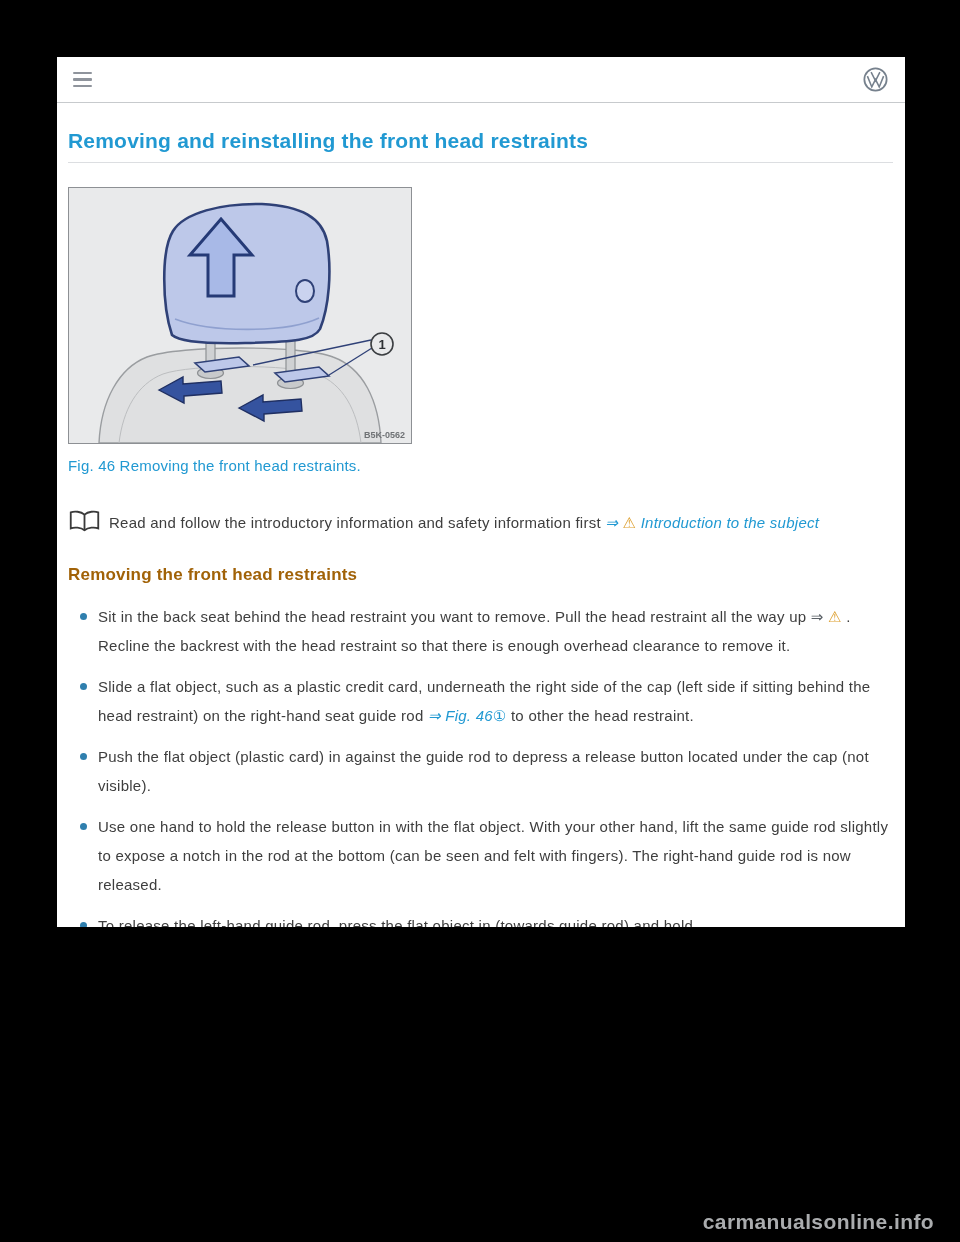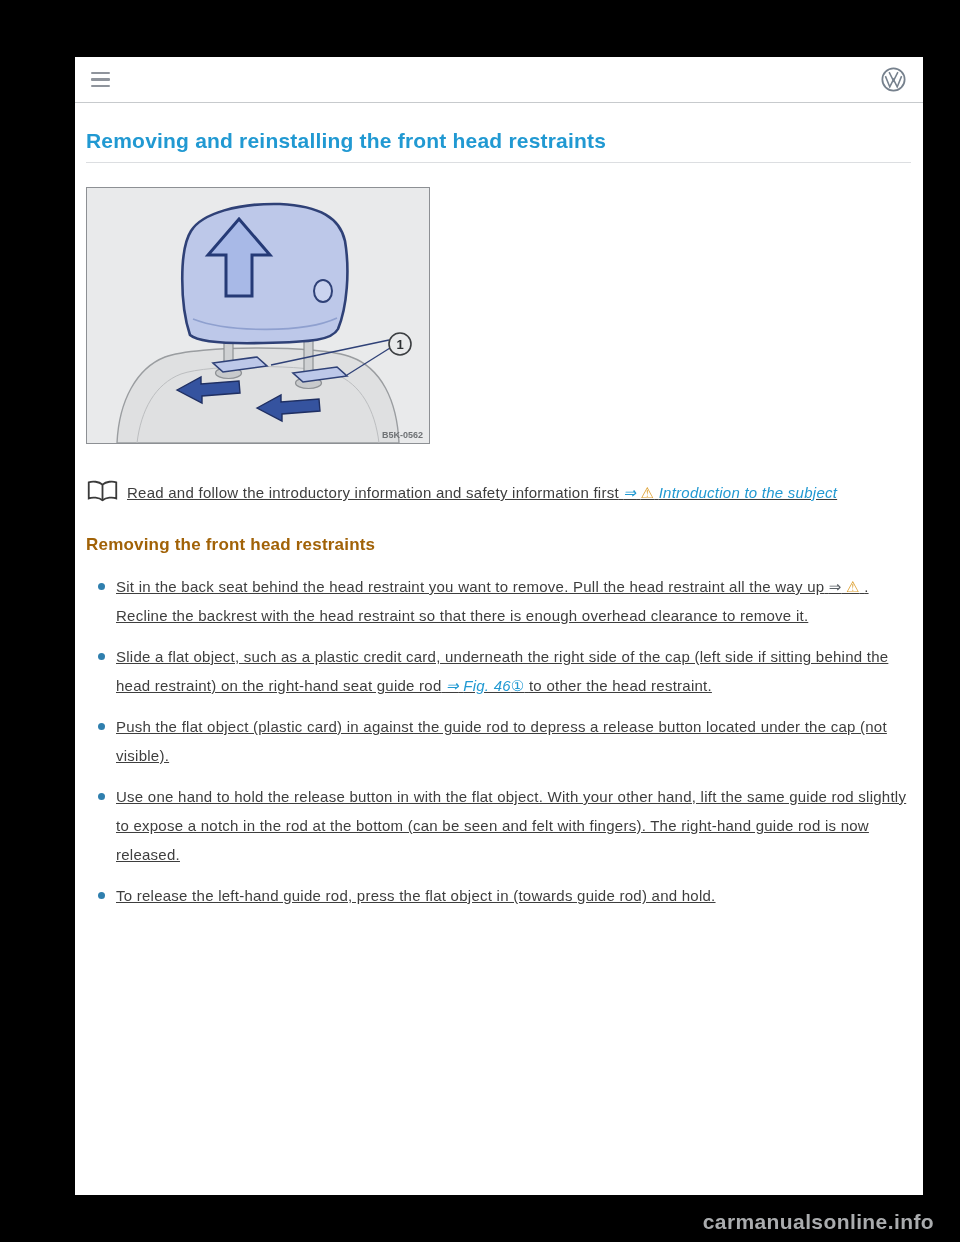--- a/index.html
+++ b/index.html
@@ -14,24 +14,23 @@
   body{
     width:960px;height:1242px;
     background:#000;
     position:relative;
     overflow:hidden;
     font-family:"Liberation Sans", sans-serif;
     color:var(--text);
   }
   .page{
     position:absolute;left:57px;top:57px;
-    width:848px;height:1138px;
+    width:848px;height:870px;
     background:#fff;
     overflow:hidden;
-    margin-left:18px;
   }
   
   .hdr{
     height:46px;
     display:flex;align-items:center;justify-content:space-between;
     padding:0 16px 0 14px;
     border-bottom:1px solid #c7cacd;
   }
   .burger{display:flex;flex-direction:column;gap:4px;cursor:pointer;padding:4px 2px;}
   .burger span{display:block;width:19px;height:2.5px;background:#8f949c;border-radius:1px;}
@@ -43,21 +42,21 @@
     font-size:21px;font-weight:bold;
     letter-spacing:.2px;
     color:var(--accent);
   }
   .title-rule{height:1px;background:#dcdee1;margin-top:9px;}
   figure{margin:24px 0 0;padding:0;}
   .illus{width:344px;height:257px;border:1px solid #8d9094;background:#e9eaeb;}
   .illus svg{display:block;}
   svg text{font-family:"Liberation Sans", sans-serif;font-weight:600;}
   figcaption{margin-top:13px;font-size:15px;color:var(--accent);letter-spacing:.2px;}
-  p,li{font-size:15px;line-height:29px;letter-spacing:.25px;text-decoration:underline;}
+  p,li{font-size:15px;line-height:29px;letter-spacing:.25px;}
   .note{margin-top:34px;}
   .book-icon{display:inline-block;vertical-align:-5px;margin-right:8px;}
   .book-icon svg{display:block;}
   .para{margin-top:24px;}
   h2{margin:28px 0 0;font-size:17px;font-weight:bold;color:#a16207;letter-spacing:.2px;}
   ul.steps{list-style:none;margin:17px 0 0;padding:0 0 0 30px;}
   ul.steps li{position:relative;margin-bottom:12px;}
   ul.steps li::before{
     content:"";position:absolute;left:-18px;top:11px;
     width:7px;height:7px;border-radius:50%;background:var(--bullet);
@@ -122,20 +121,21 @@
           <polygon points="90,202 114,189 114,196 152,193 153,205 115,208 115,215" fill="#35539f" stroke="#1f2f62" stroke-width="1.4"></polygon>
           <polygon points="170,220 194,207 194,214 232,211 233,223 195,226 195,233" fill="#35539f" stroke="#1f2f62" stroke-width="1.4"></polygon>
 
           <path d="M302 152 L184 177" stroke="#2f4177" stroke-width="1.3" fill="none"></path>
           <path d="M303 160 L260 187" stroke="#2f4177" stroke-width="1.3" fill="none"></path>
           <circle cx="313" cy="156" r="11" fill="#e9eaeb" stroke="#3b3e41" stroke-width="1.6"></circle>
           <text x="313" y="161" text-anchor="middle" font-size="13" fill="#2e3134">1</text>
           <text x="336" y="250" text-anchor="end" font-size="9" fill="#6f7275">B5K-0562</text>
         </svg>
       </div>
+      <figcaption>Fig. 46 Removing the front head restraints.</figcaption>
     </figure>
 
     <p class="note">
       <span class="book-icon">
         <svg viewBox="0 0 36 26" width="33" height="24" aria-hidden="true">
           <path d="M18 6 C14 2.5 7 2 3 3.5 L3 21 C7 19.5 14 20 18 23 C22 20 29 19.5 33 21 L33 3.5 C29 2 22 2.5 18 6 Z" fill="none" stroke="#3a3a3a" stroke-width="2"></path>
           <path d="M18 6 L18 23" stroke="#3a3a3a" stroke-width="2"></path>
         </svg>
       </span><span>Read and follow the introductory information and safety information first</span>
       <span class="link">⇒</span>

